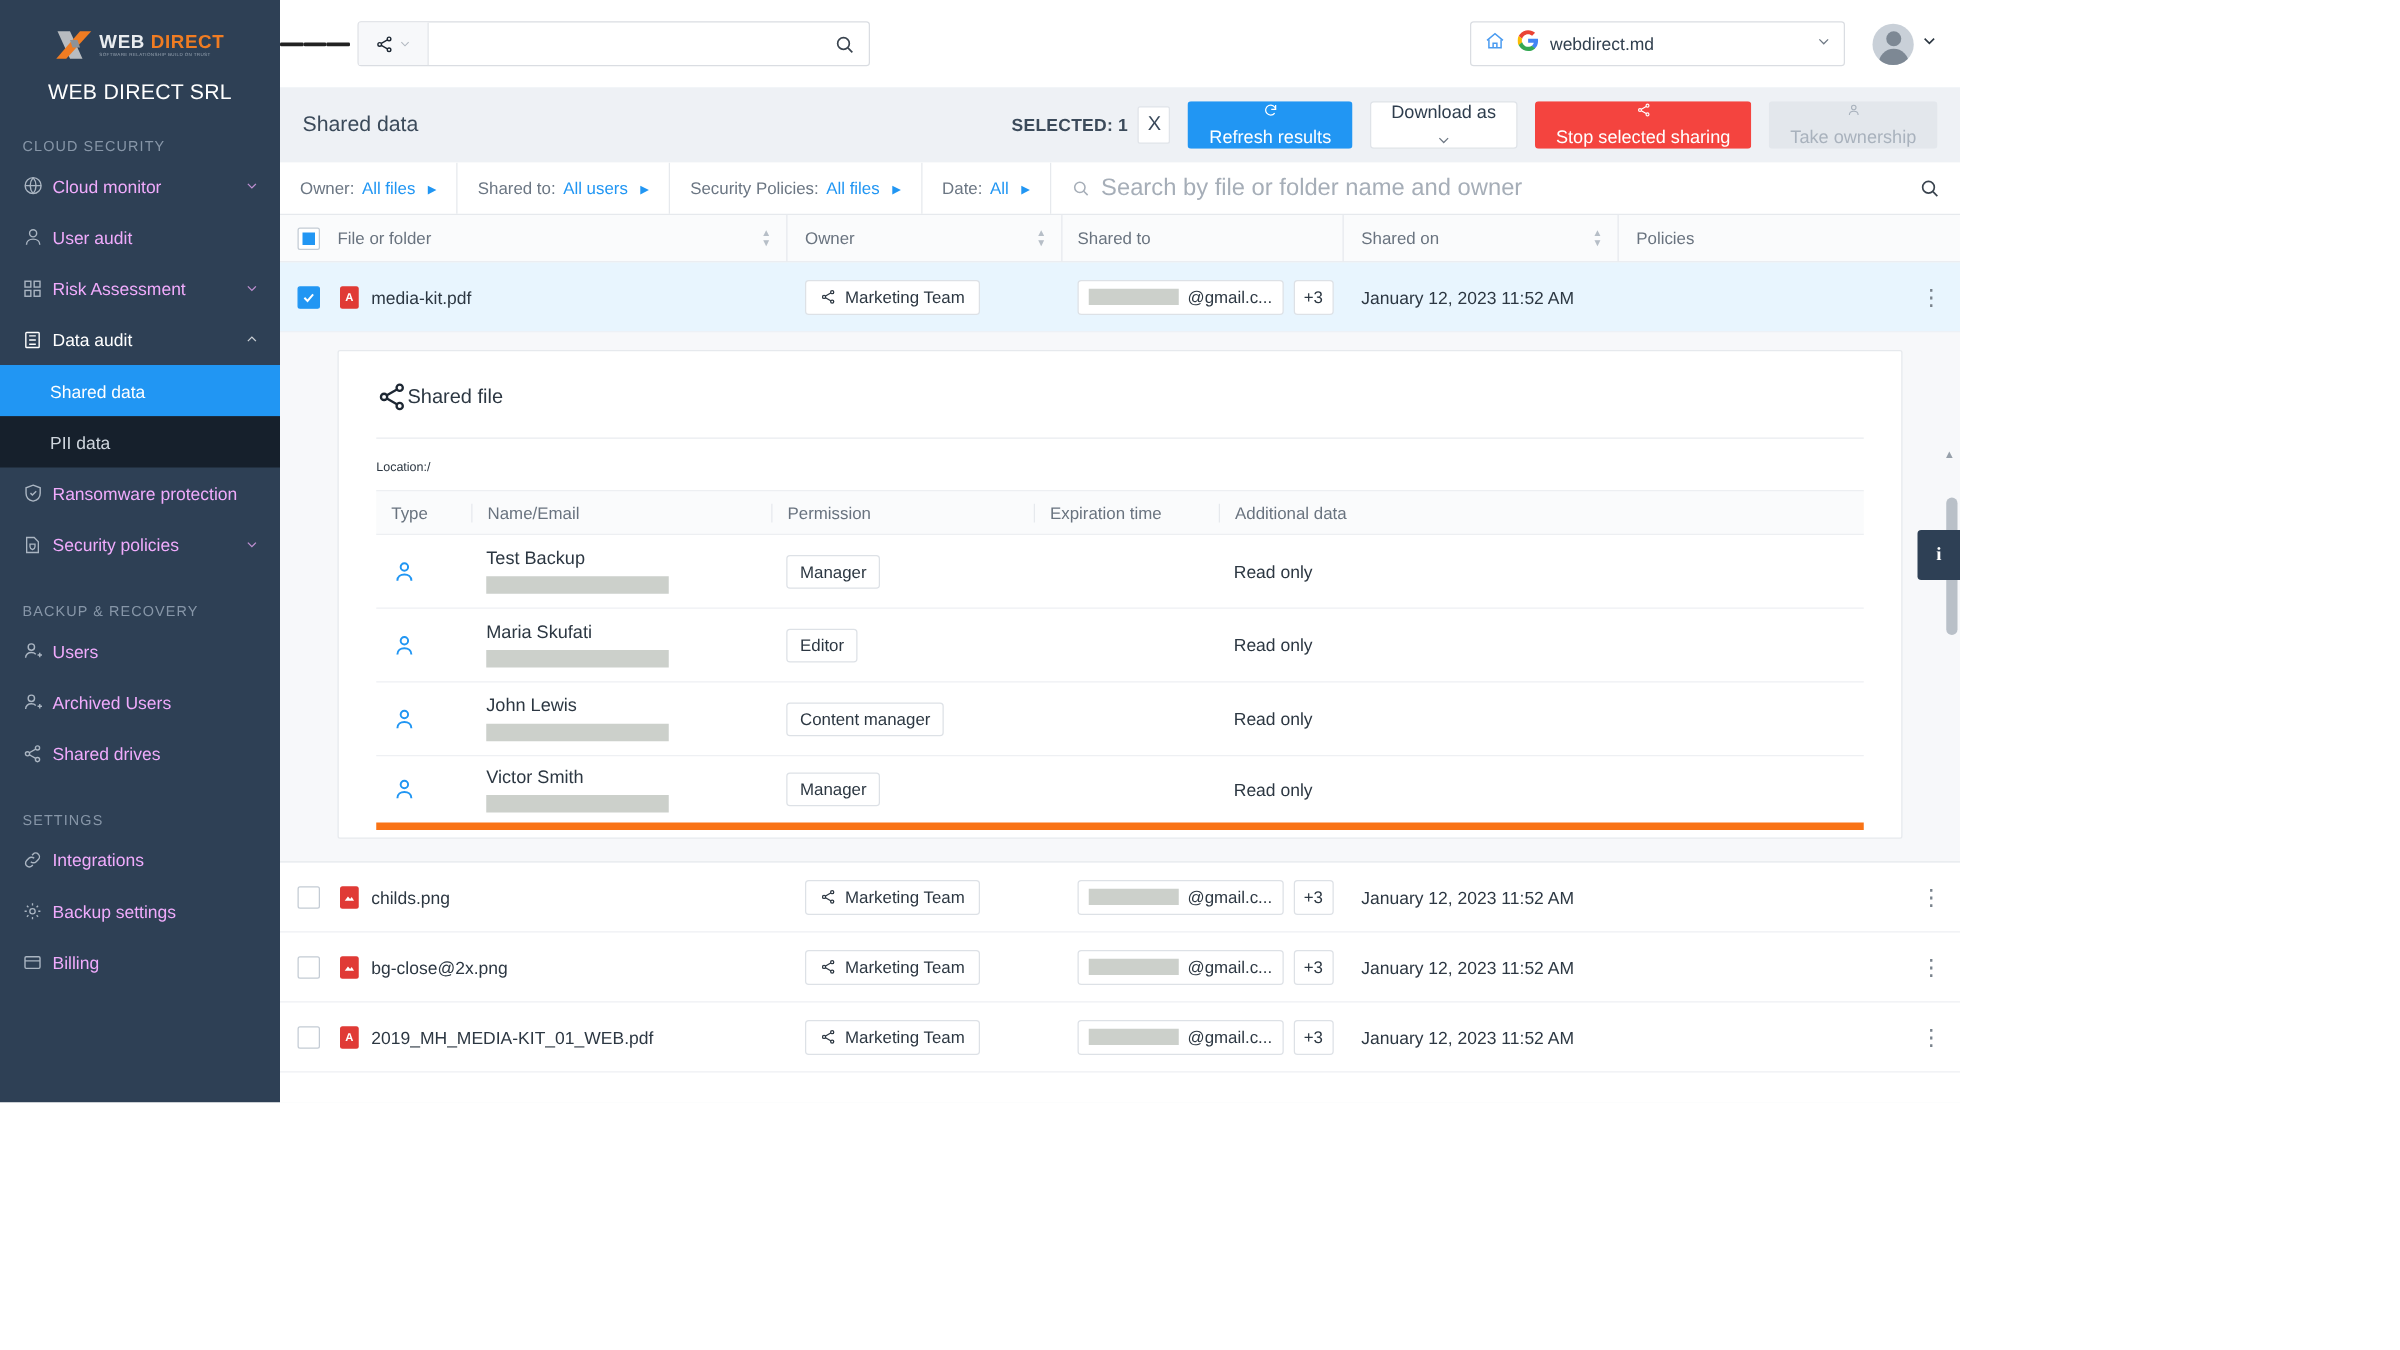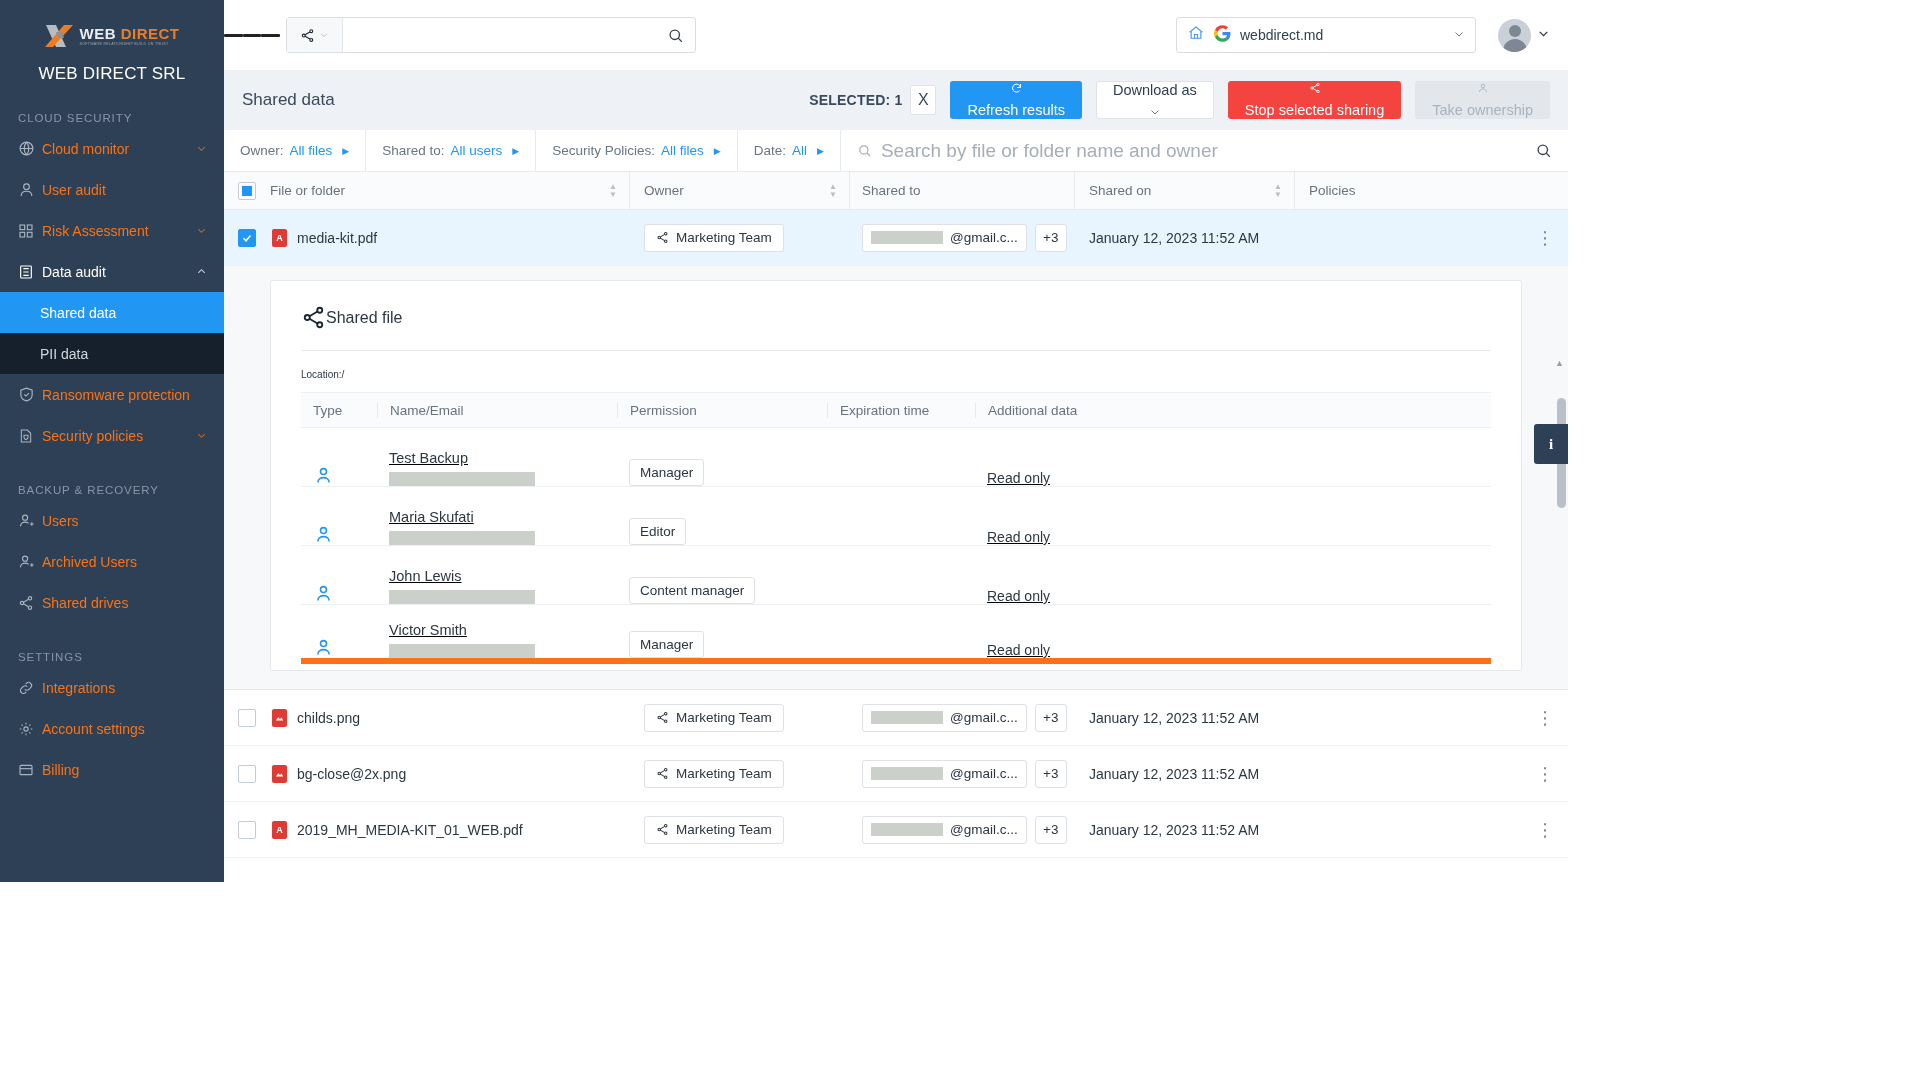--- a/index.html
+++ b/index.html
@@ -28,21 +28,21 @@
   .org-name {
     text-align: center; color: #ffffff; font-size: 17px;
     margin-top: 14px; letter-spacing: .2px;
   }
   .nav-section {
     font-size: 11.5px; font-weight: normal; letter-spacing: .9px;
     color: #8796a8; padding: 0 0 0 18px; margin-top: 28px; margin-bottom: 4px;
   }
   .nav-item {
     display: flex; align-items: center; height: 41px;
-    padding: 0 14px 0 18px; color: #f97316; font-size: 14px;
+    padding: 0 14px 0 18px; color: #f0abfc; font-size: 14px;
     cursor: pointer; position: relative;
   }
   .nav-item .ico { width: 24px; flex: 0 0 24px; display: flex; align-items: center; color: #aab5c2; }
   .nav-item .lbl { flex: 1; }
   .nav-item .chev { width: 14px; opacity: .75; display: flex; align-items: center; }
   .nav-item.expanded { color: #ffffff; }
   .nav-item.expanded .ico { color: #ffffff; }
   .sub-item {
     display: flex; align-items: center; height: 41px;
     padding-left: 40px; font-size: 14px; color: #cfd6de; cursor: pointer;
@@ -180,21 +180,21 @@
   .panel-hr { height: 1px; background: #e9ecef; margin: 20px 0 18px 0; }
   .location { font-size: 10px; color: #2c3742; margin-bottom: 12px; }
   .sub-head { display: flex; height: 36px; align-items: center; background: #fafbfc;
               border-top: 1px solid #edeff2; border-bottom: 1px solid #edeff2;
               font-size: 13.5px; color: #69737f; }
   .sh-type { flex: 0 0 76px; padding-left: 12px; }
   .sh-name { flex: 0 0 240px; padding-left: 12px; border-left: 1px solid #e6e9ed; }
   .sh-perm { flex: 0 0 210px; padding-left: 12px; border-left: 1px solid #e6e9ed; }
   .sh-exp  { flex: 0 0 148px; padding-left: 12px; border-left: 1px solid #e6e9ed; }
   .sh-add  { flex: 1; padding-left: 12px; border-left: 1px solid #e6e9ed; }
-  .share-row { display: flex; align-items: flex-end; min-height: 59px; border-bottom: 1px solid #eef0f3; text-decoration: underline; }
+  .share-row { display: flex; align-items: center; min-height: 59px; border-bottom: 1px solid #eef0f3; }
   .share-row:last-child { border-bottom: 6px solid #f97316; }
   .sr-type { flex: 0 0 76px; padding-left: 12px; display: flex; align-items: center; }
   .sr-name { flex: 0 0 240px; padding-left: 12px; }
   .sr-perm { flex: 0 0 210px; padding-left: 12px; }
   .sr-exp  { flex: 0 0 148px; padding-left: 12px; }
   .sr-add  { flex: 1; padding-left: 12px; font-size: 14px; color: #2c3742; }
   .person-name { font-size: 14.5px; color: #2c3742; margin-bottom: 6px; }
   .person-mail { height: 14px; background: #ccd0cb; width: 146px; }
   .perm-pill {
     display: inline-flex; align-items: center; height: 27px; padding: 0 10px;
@@ -385,21 +385,21 @@
       <span class="chev"></span>
     </div>
 
     <div class="nav-item">
       <span class="ico">
         <svg width="16" height="16" viewBox="0 0 24 24" fill="none" stroke="currentColor" stroke-width="1.6">
           <circle cx="12" cy="12" r="3.2"></circle>
           <path d="M12 2.5v2.6M12 18.9v2.6M21.5 12h-2.6M5.1 12H2.5M18.7 5.3l-1.8 1.8M7.1 16.9l-1.8 1.8M18.7 18.7l-1.8-1.8M7.1 7.1L5.3 5.3"></path>
         </svg>
       </span>
-      <span class="lbl">Account settings</span>
+      <span class="lbl">Backup settings</span>
       <span class="chev"></span>
     </div>
 
     <div class="nav-item">
       <span class="ico">
         <svg width="16" height="16" viewBox="0 0 24 24" fill="none" stroke="currentColor" stroke-width="1.7">
           <rect x="3" y="5" width="18" height="14" rx="1.5"></rect>
             <path d="M3 10h18"></path>
         </svg>
       </span>

